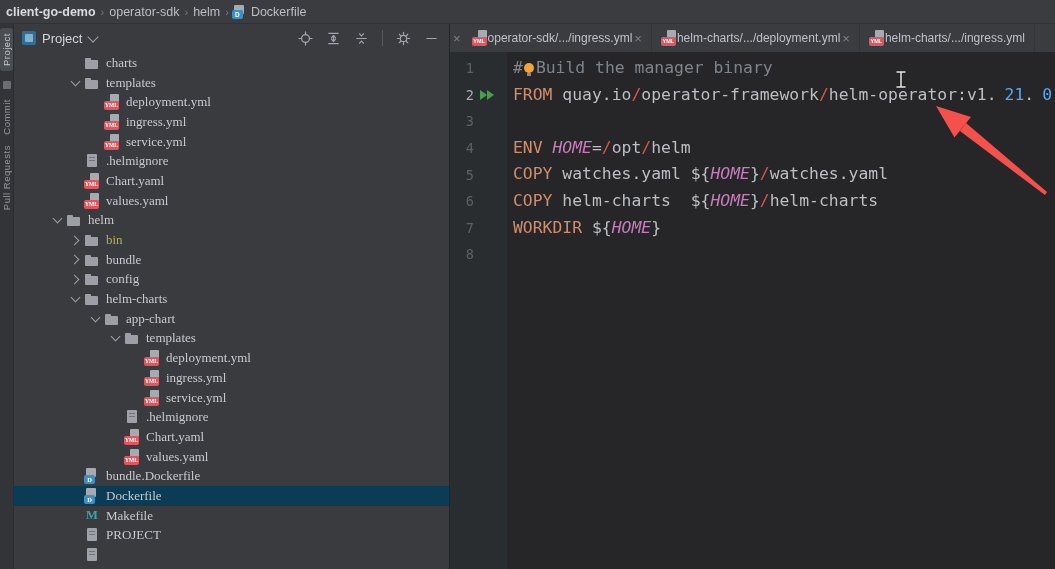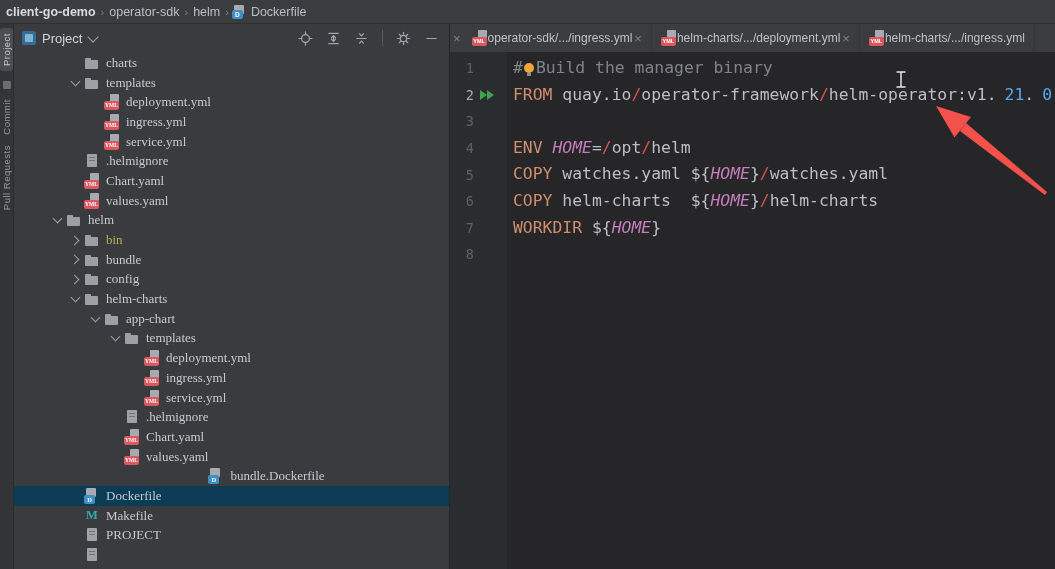--- a/index.html
+++ b/index.html
@@ -299,21 +299,21 @@
             <span class="tree-label">Chart.yaml</span>
           </div>
           <div class="tree-row" style="padding-left: 92px;">
             <span class="chev"></span>
             <span class="ic">
               <i class="pg"></i>
               <i class="badge">YML</i>
             </span>
             <span class="tree-label">values.yaml</span>
           </div>
-          <div class="tree-row" style="padding-left: 52px; justify-content: center;">
+          <div class="tree-row" style="padding-left: 52px;">
             <span class="chev"></span>
             <span class="ic">
               <i class="pg2"></i>
               <i class="badge-d">D</i>
             </span>
             <span class="tree-label">bundle.Dockerfile</span>
           </div>
           <div class="tree-row selected" style="padding-left: 52px;">
             <span class="chev"></span>
             <span class="ic">

